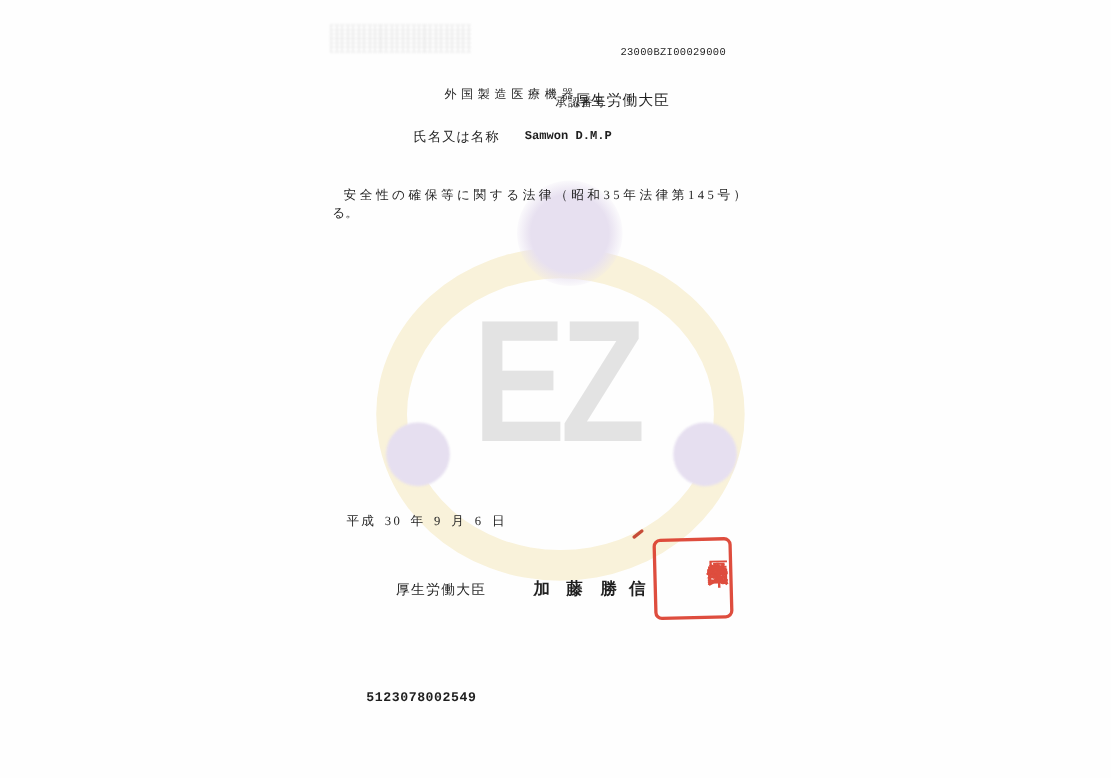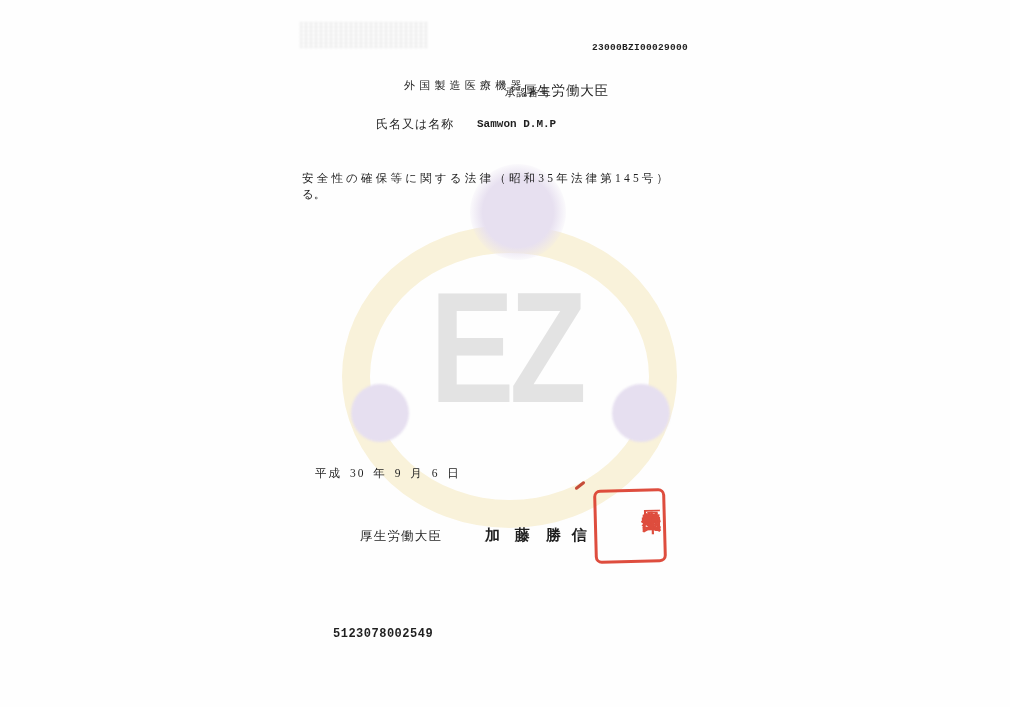--- a/index.html
+++ b/index.html
@@ -40,35 +40,35 @@
     filter:blur(1px);opacity:.55;
   }
   .red-mark{
     position:absolute;left:574px;top:484px;width:12px;height:3px;z-index:3;
     background:#c03a26;border-radius:2px;transform:rotate(-38deg);opacity:.9;
   }
   
   .txt{position:absolute;z-index:2;white-space:nowrap;}
   .approval-label{left:505px;top:42px;font-size:10.5px;letter-spacing:1px;margin-top:44px;}
   .approval-number{
-    left:592px;top:42px;font-size:9.5px;font-weight:bold;letter-spacing:.3px;
+    left:564px;top:42px;font-size:9.5px;font-weight:normal;letter-spacing:.3px;
     font-family:"Liberation Mono","DejaVu Sans Mono",monospace;
   }
   .title-prefix{left:404px;top:78px;font-size:11px;letter-spacing:4.2px;}
   .title-main{left:523px;top:82px;font-size:13.5px;letter-spacing:.8px;}
   .name-label{left:376px;top:116px;font-size:12px;letter-spacing:1px;}
   .name-value{
     left:477px;top:118px;font-size:11px;font-weight:bold;
     font-family:"Liberation Mono","DejaVu Sans Mono",monospace;
   }
   .body-par{position:absolute;left:302px;top:170px;width:390px;z-index:2;font-size:11.5px;line-height:16.3px;}
   .bl{white-space:nowrap;}
   .bl1{padding-left:10px;letter-spacing:4.2px;word-spacing:9px;}
   .bl2{letter-spacing:2px;}
-  .bl3{letter-spacing:3.2px;}
+  .bl3{letter-spacing:3.2px;text-align:center;}
   .bl4{letter-spacing:1.6px;}
   .bl5{letter-spacing:0;}
   .date-line{left:315px;top:466px;font-size:11.5px;letter-spacing:2px;word-spacing:3px;}
   .minister-title{left:360px;top:528px;font-size:12.5px;letter-spacing:1.2px;}
   .minister-name1{left:452px;top:526px;font-size:15px;font-weight:bold;word-spacing:9px;letter-spacing:1px;margin-left:33px;}
   .minister-name2{left:546px;top:526px;font-size:15px;font-weight:bold;word-spacing:5px;letter-spacing:1px;}
   .serial{
     left:333px;top:627px;font-size:12px;letter-spacing:.5px;font-weight:bold;
     font-family:"Liberation Mono","DejaVu Sans Mono",monospace;
     text-align:right;

